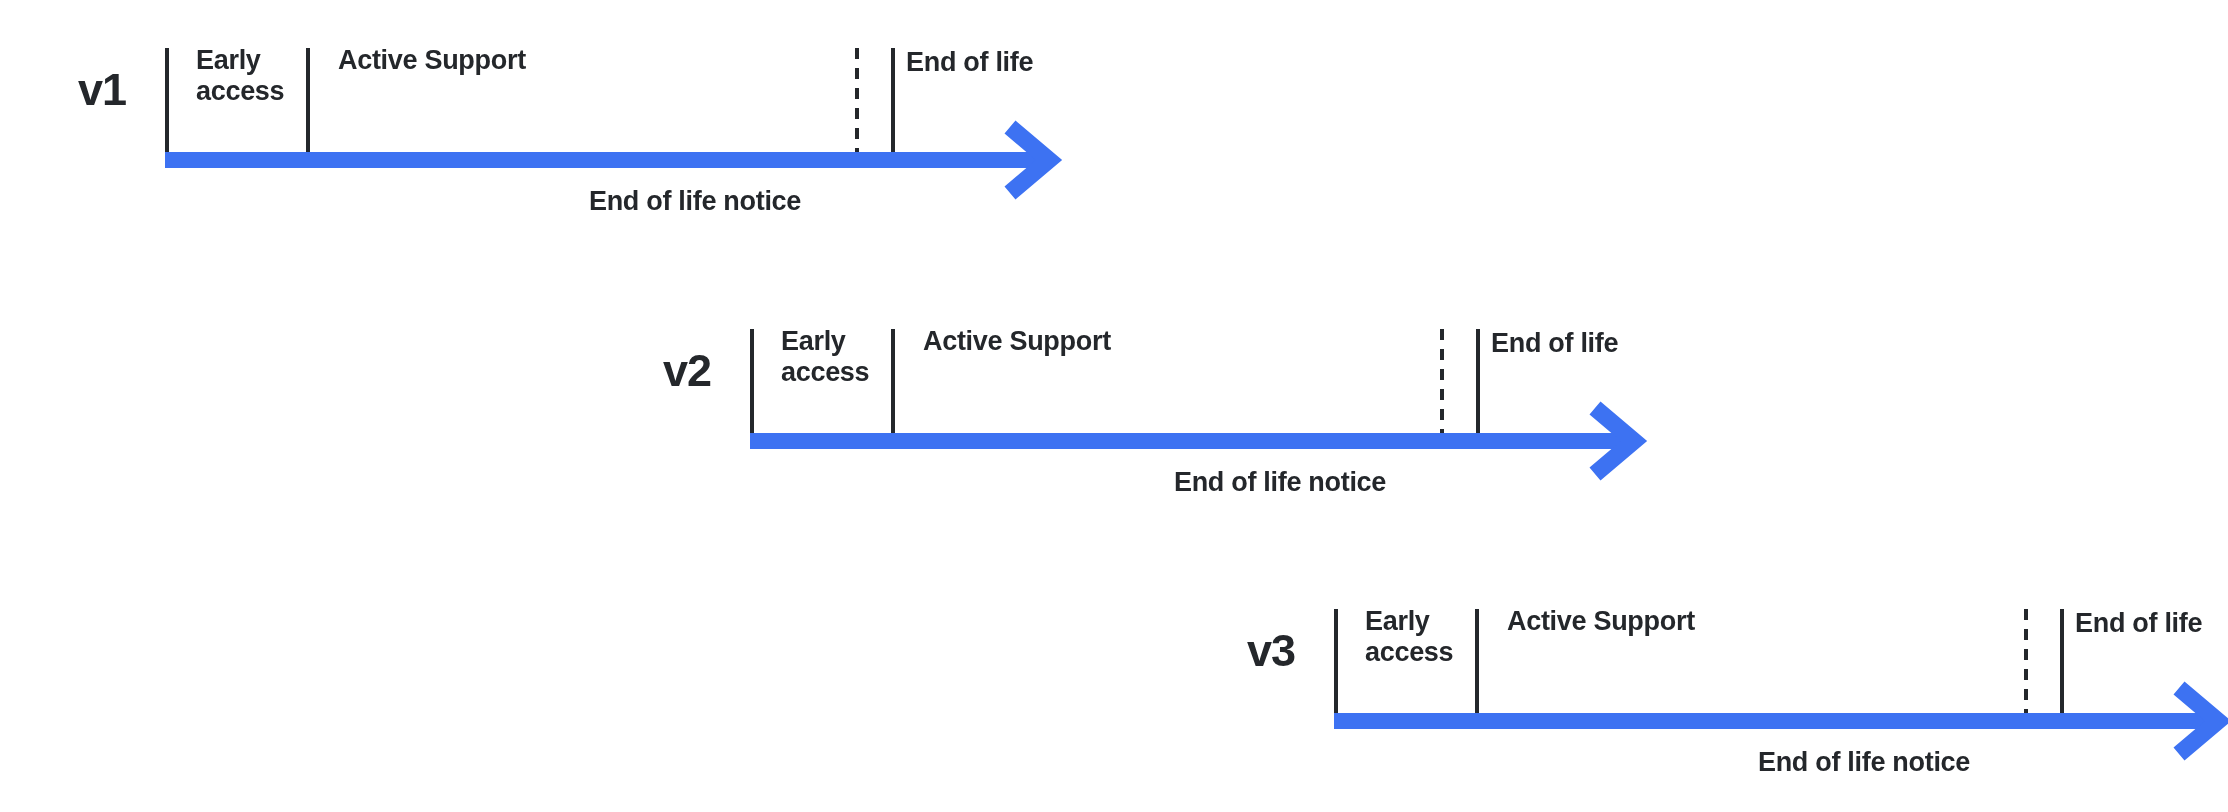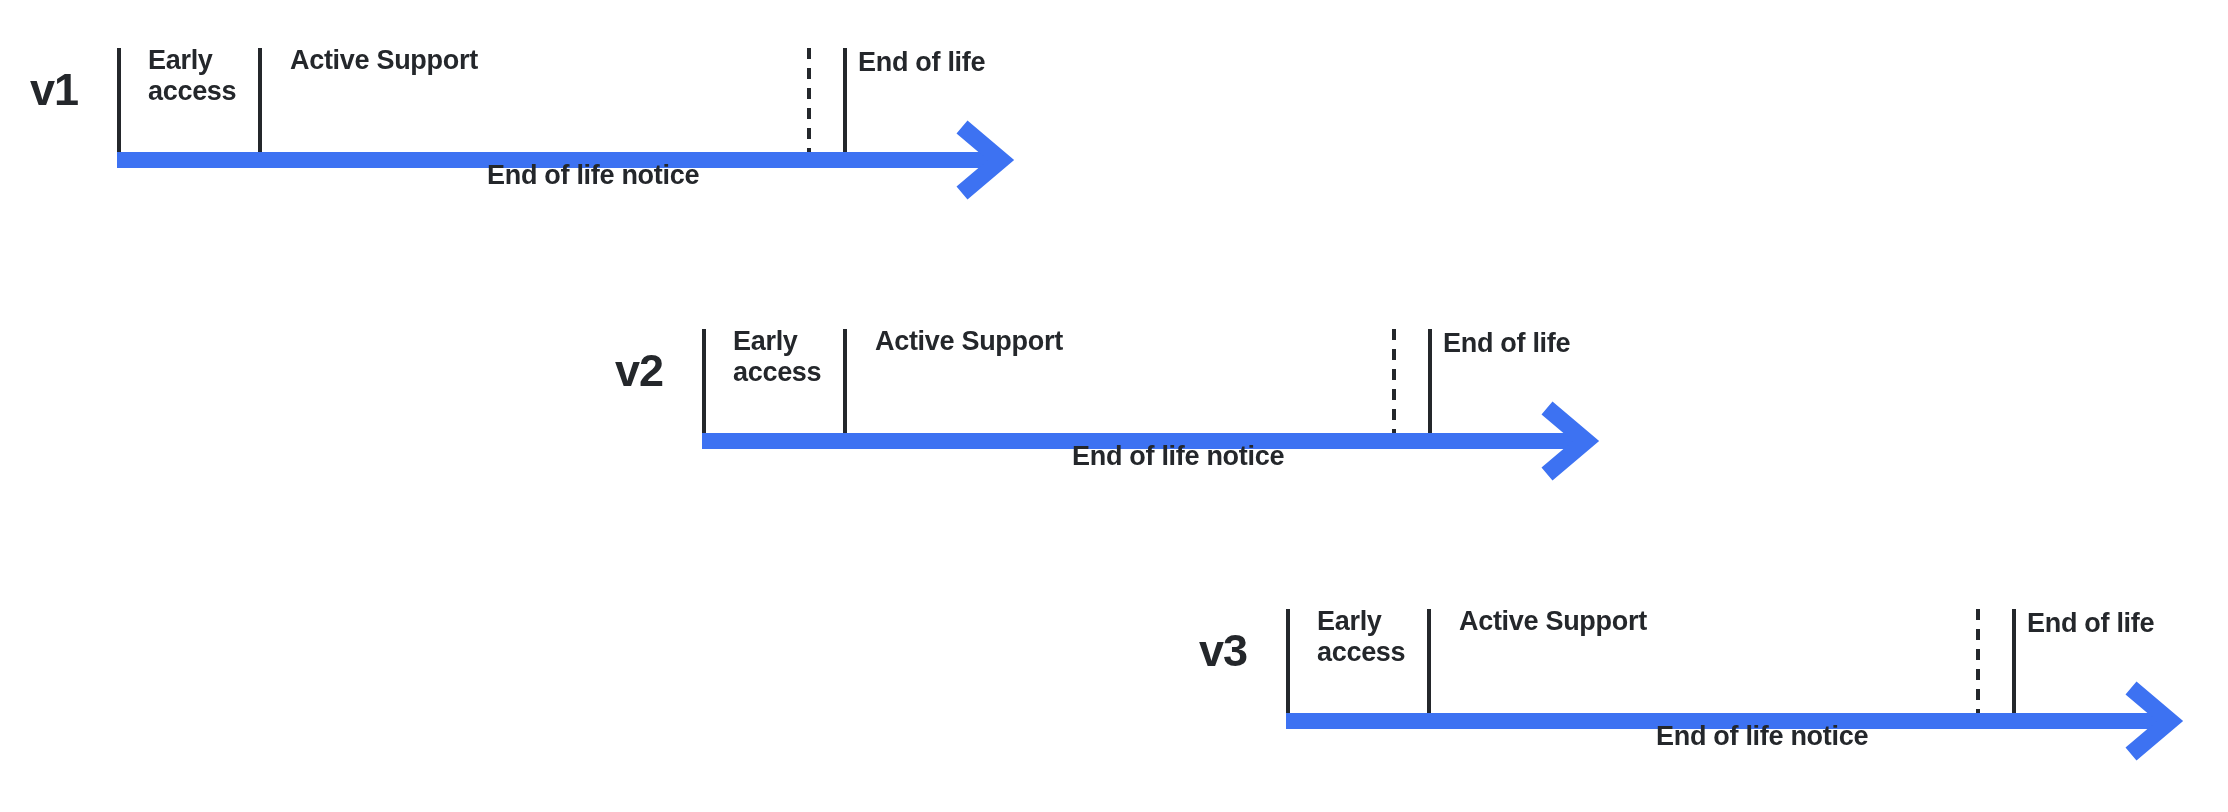--- a/index.html
+++ b/index.html
@@ -19,20 +19,21 @@
   .canvas {
     position: relative;
     width: 2228px;
     height: 812px;
     background: var(--bg);
   }
   .row {
     position: absolute;
     width: 1130px;
     height: 235px;
+    margin-left: 48px;
   }
   .row.v1 { left: 0px;    top: 0px;   }
   .row.v2 { left: 585px;  top: 281px; }
   .row.v3 { left: 1169px; top: 561px; }
 
   .version {
     position: absolute;
     left: 30px;
     top: 67px;
     font-size: 45px;
@@ -69,23 +70,23 @@
     font-weight: 700;
     line-height: 31px;
     color: var(--ink);
     letter-spacing: -0.3px;
   }
   .plabel.early  { left: 148px; top: 45px; width: 118px; }
   .plabel.active { left: 290px; top: 45px; white-space: nowrap; }
   .plabel.eol    { left: 858px; top: 47px; white-space: nowrap; }
   .plabel.notice {
     left: 487px;
-    top: 160px;
+    top: 186px;
     width: 320px;
-    text-align: left;
+    text-align: center;
     white-space: nowrap;
   }
   .arrow {
     position: absolute;
     left: 110px;
     top: 118px;
     display: block;
   }
   .arrow .shaft {
     stroke: var(--accent);

